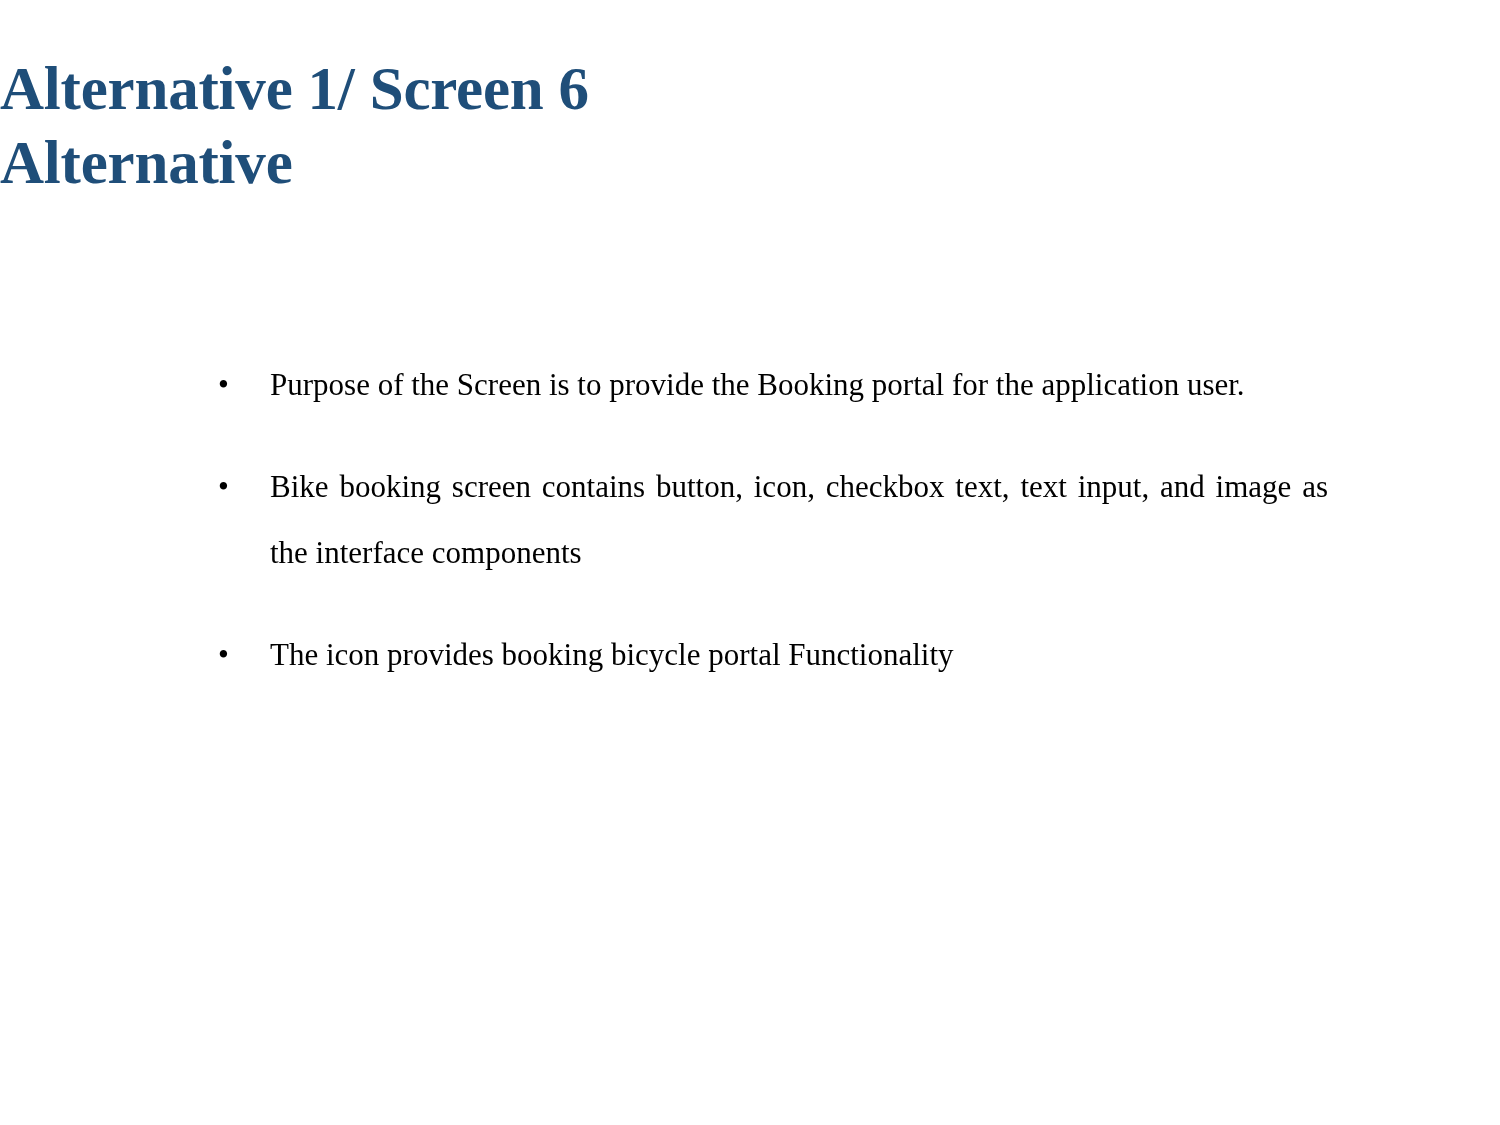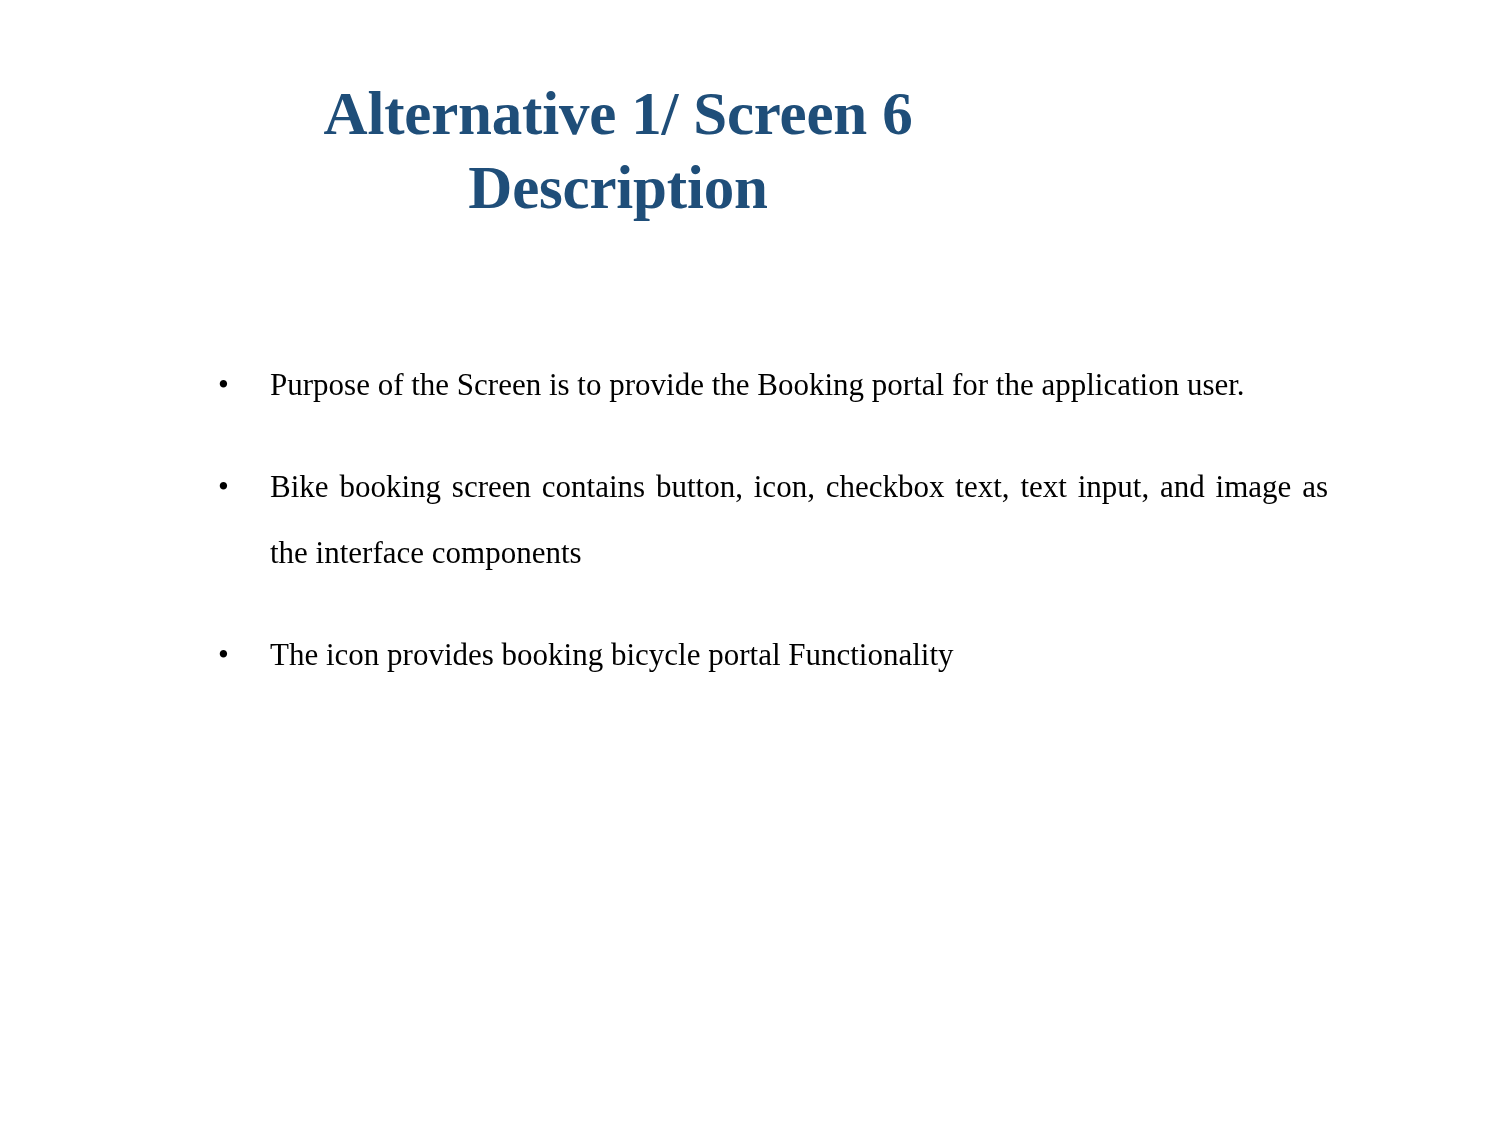--- a/index.html
+++ b/index.html
@@ -22,22 +22,20 @@
     background: #ffffff;
     box-sizing: border-box;
   }
 
   
   .title-block {
     position: absolute;
     left: 0;
     top: 52px;
     width: 1236px;
-    text-align: center;
-    margin-top: 25px;
   }
   .title-line {
     display: block;
     color: #1F4E79;
     font-family: "Liberation Serif", "DejaVu Serif", serif;
     font-weight: bold;
     font-size: 61px;
     line-height: 74px;
     letter-spacing: -0.2px;
     white-space: nowrap;
@@ -87,21 +85,21 @@
 
   
 </style>
 </head>
 <body>
 
 <div class="slide">
 
   <div class="title-block">
     <span class="title-line">Alternative 1/ Screen 6</span>
-    <span class="title-line">Description</span>
+    <span class="title-line">Alternative</span>
   </div>
 
   <div class="body-block">
 
     <div class="bullet-item">
       <span class="bullet-marker">•</span>
       <span class="bullet-text">Purpose of the Screen is to provide the Booking portal for the application user.</span>
     </div>
 
     <div class="bullet-item">

